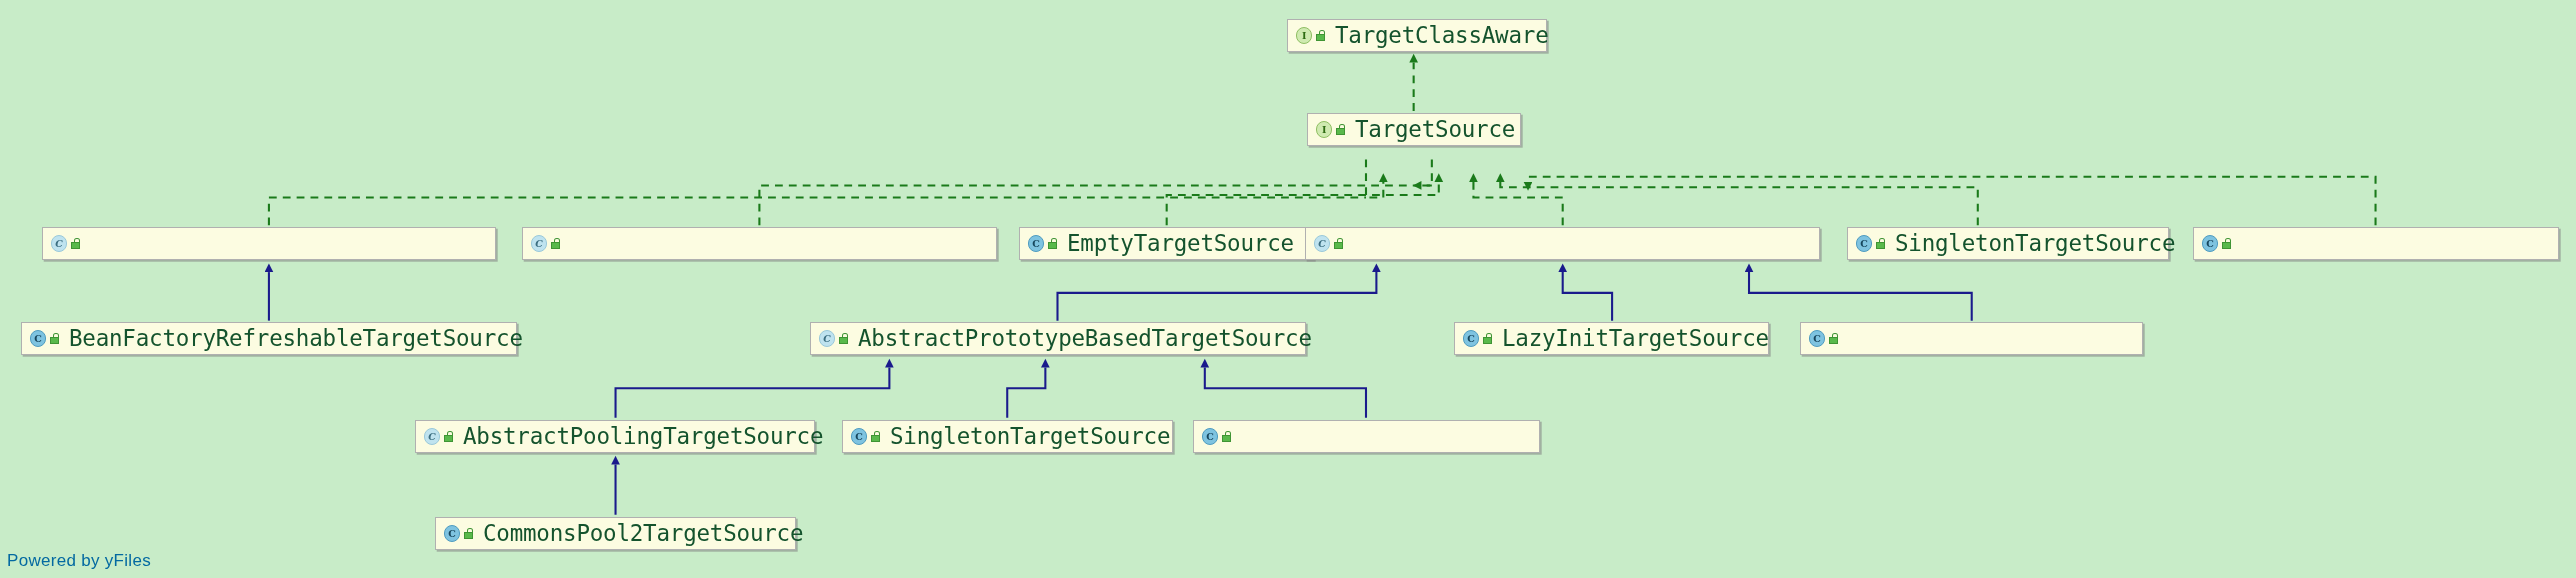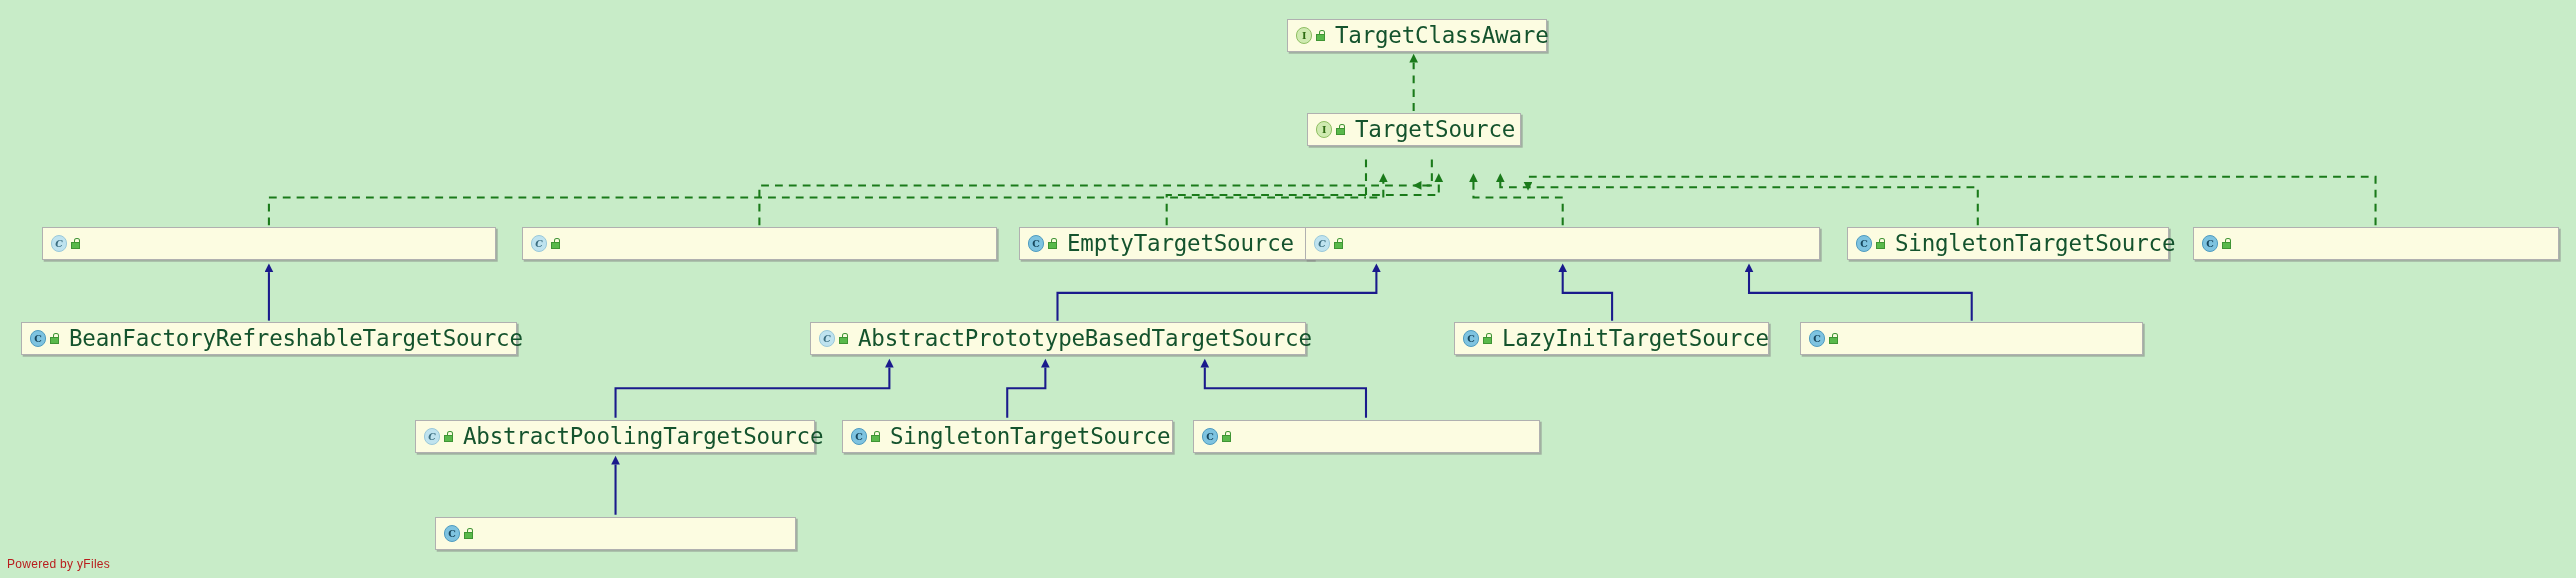--- a/index.html
+++ b/index.html
@@ -96,22 +96,22 @@
     border: 1.3px solid #3f9434;
     border-bottom: none;
     border-radius: 2.6px 2.6px 0 0;
     box-sizing: border-box;
   }
   #watermark {
     position: absolute;
     left: 7px;
     bottom: 7px;
     font-family: "Liberation Sans", sans-serif;
-    font-size: 12px;
-    color: #b91c1c;
+    font-size: 17px;
+    color: #0369a1;
     letter-spacing: 0.3px;
   }
 </style>
 </head>
 <body>
 
 <div id="diagram-root">
 
   <svg id="edge-layer" viewBox="0 0 2972 667" width="2576" height="578" xmlns="http://www.w3.org/2000/svg">
     <defs>
@@ -295,18 +295,19 @@
         </span>
       </div>
       <div class="uml-node" style="left: 435px; top: 517px; width: 361px;">
         <span class="icon-group">
           <span class="type-icon cls-concrete">C</span>
           <span class="vis-icon">
             <span class="shackle"></span>
             <span class="body"></span>
           </span>
         </span>
+        <span class="node-label">CommonsPool2TargetSource</span>
       </div>
     </div>
 
   <div id="watermark">Powered by yFiles</div>
 </div>
 
 
 </body></html>

